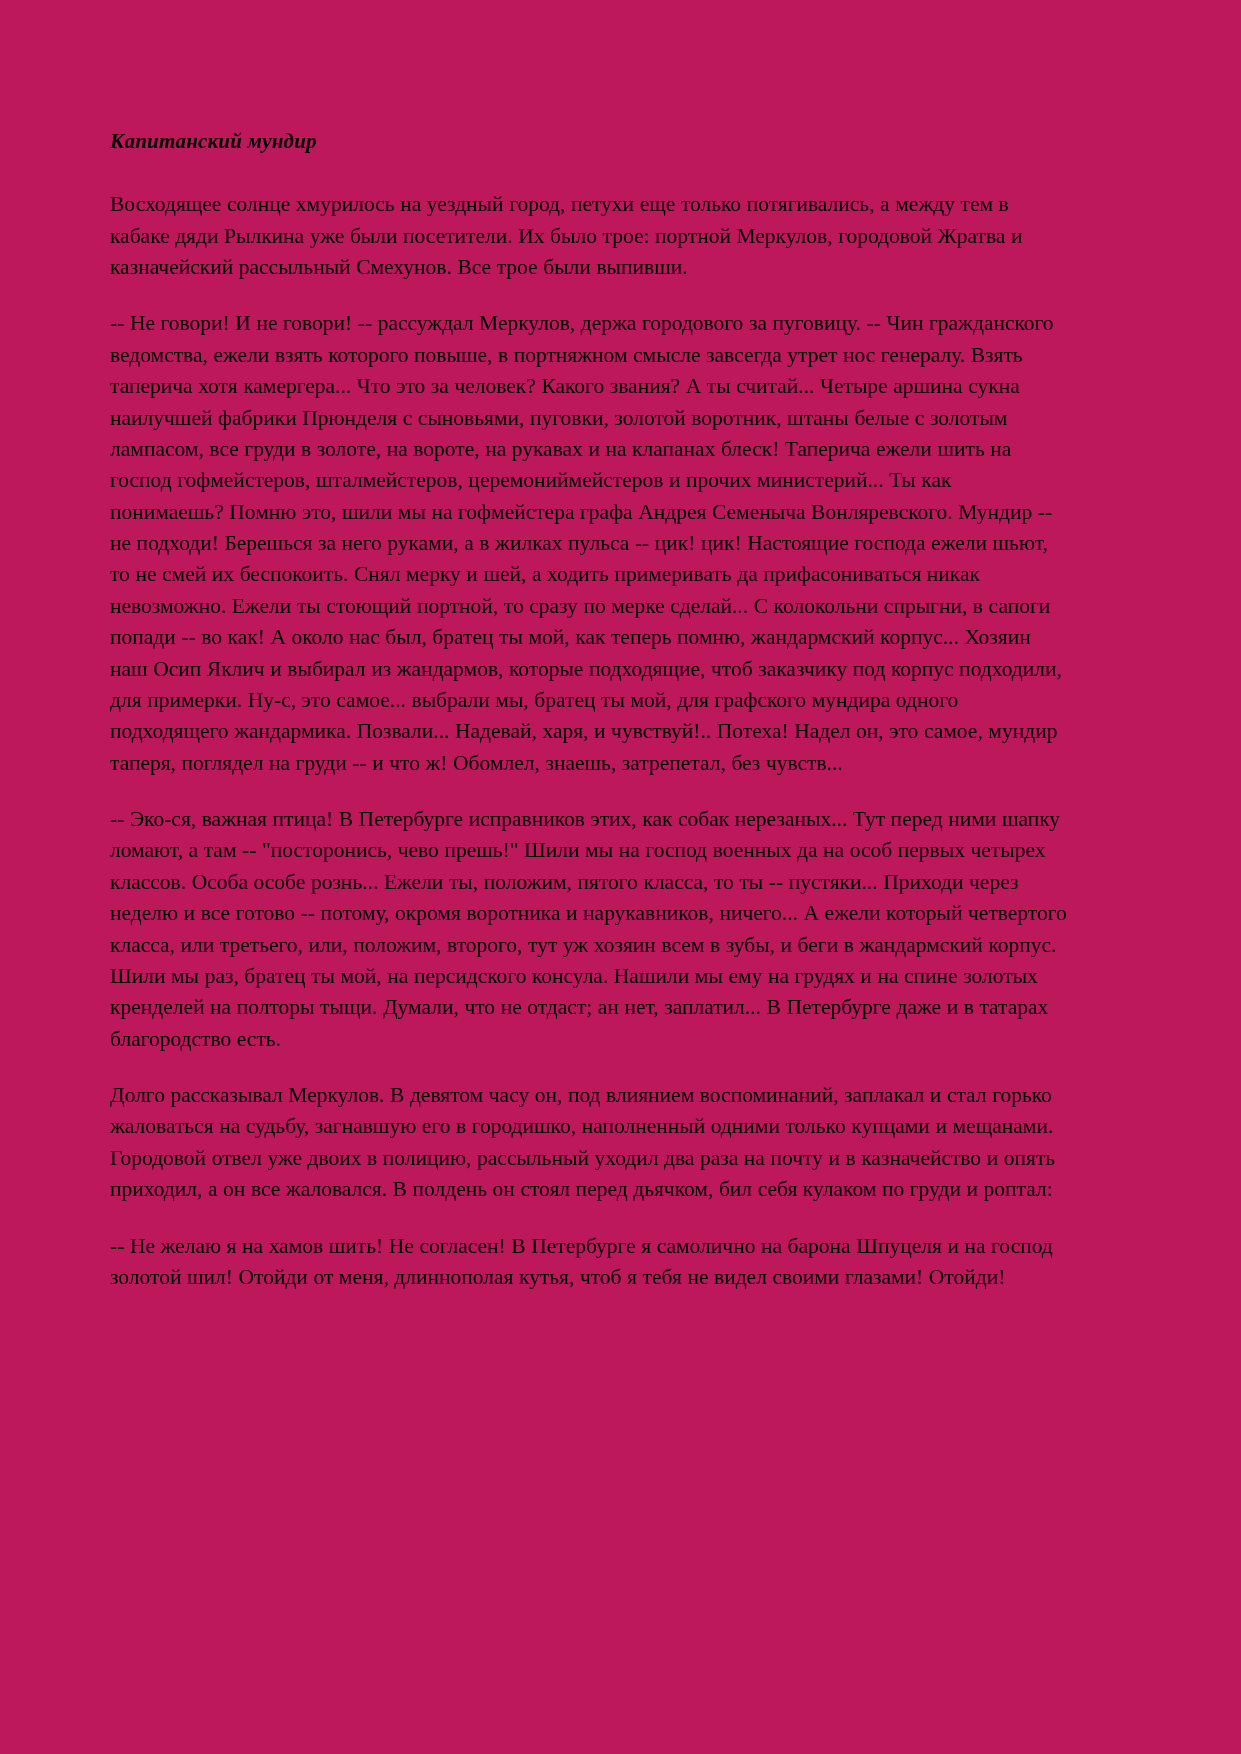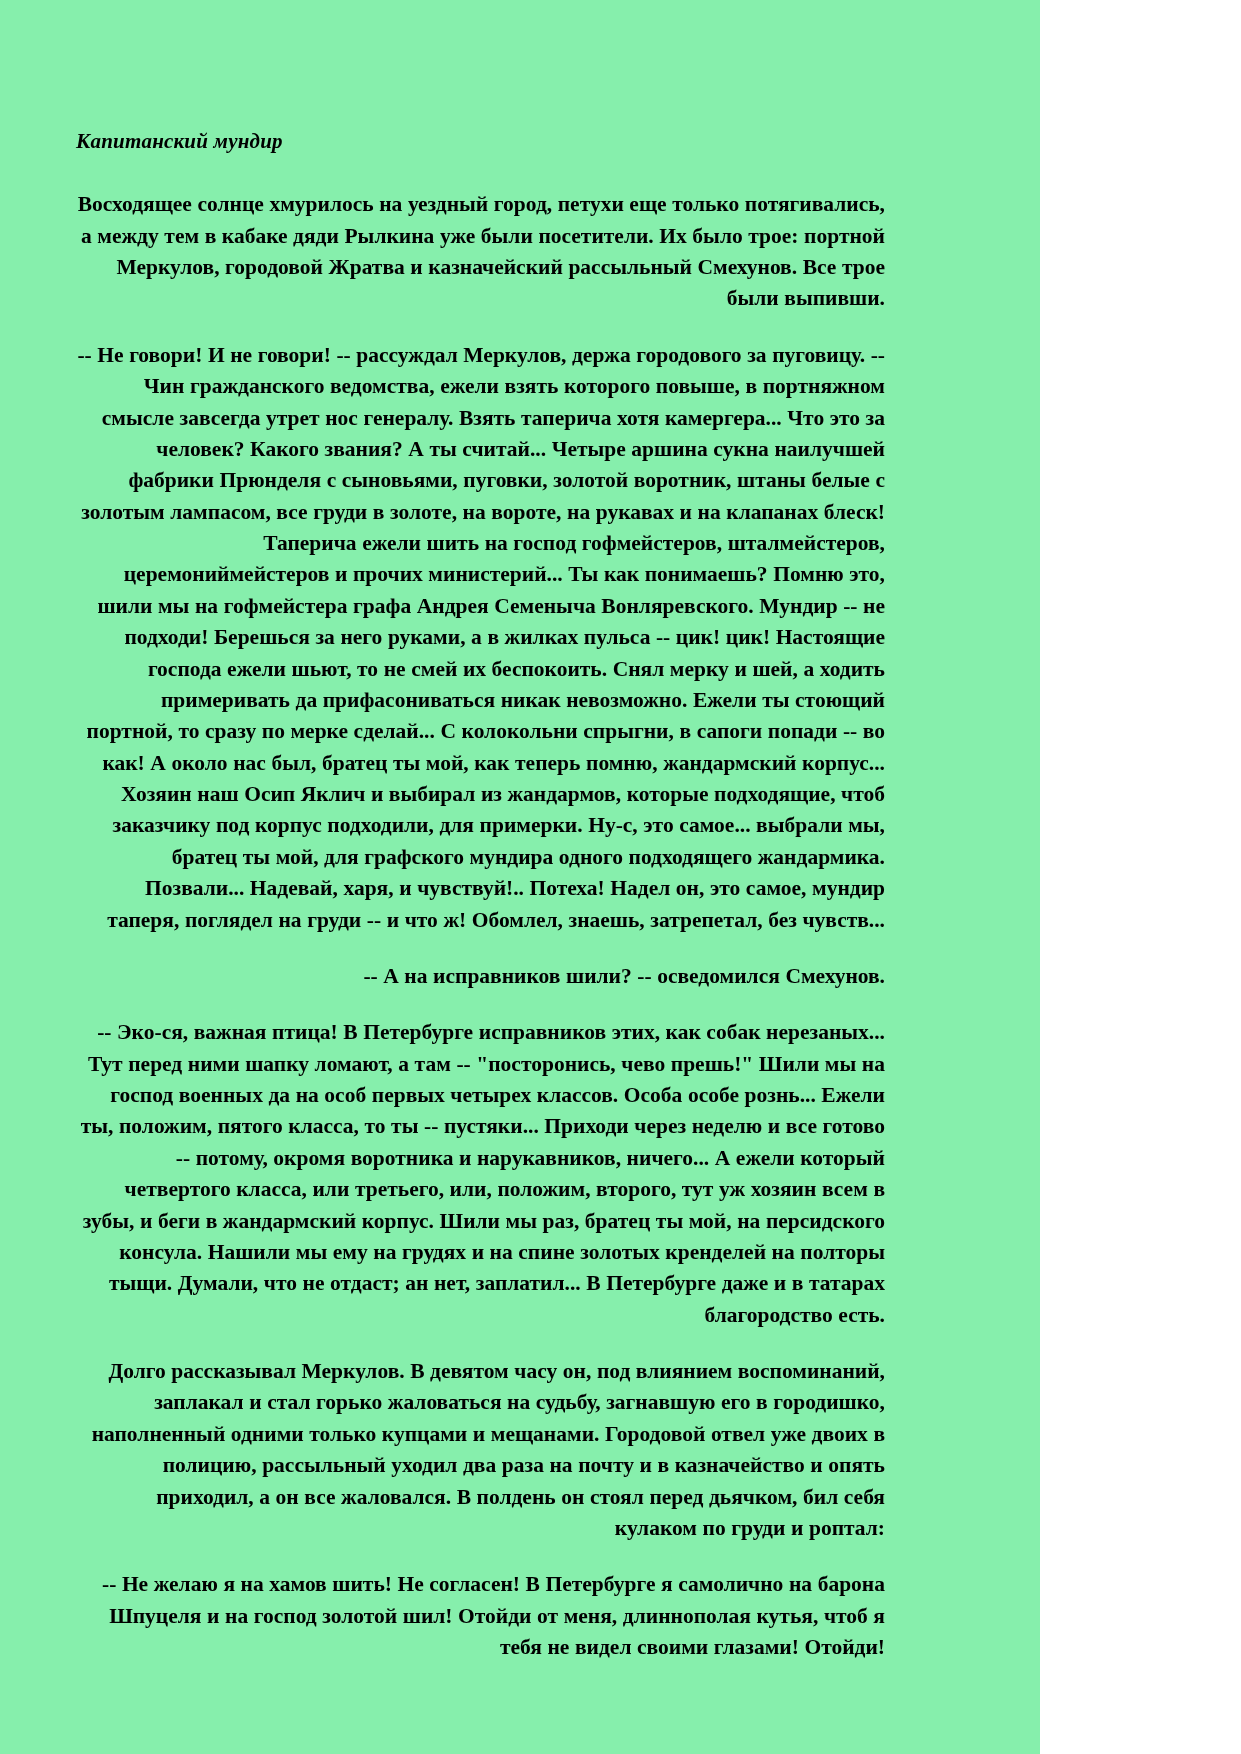--- a/index.html
+++ b/index.html
@@ -7,52 +7,50 @@
     padding: 0;
     background: #ffffff;
   }
   body {
     width: 1241px;
     min-height: 1754px;
     font-family: "Liberation Serif", "DejaVu Serif", serif;
     color: #000000;
   }
   .page {
-    width: 1040px;
+    width: 1241px;
     min-height: 1754px;
     box-sizing: border-box;
-    padding: 128px 155px 60px 76px;
-    background: #86efac;
+    padding: 128px 155px 60px 110px;
+    background: #be185d;
   }
   .doc-title {
     font-size: 21px;
     font-weight: bold;
     font-style: italic;
     line-height: 1.3;
     margin: 0 0 34px 0;
     letter-spacing: 0.2px;
   }
   .para {
     font-size: 21.5px;
     line-height: 1.46;
-    margin: 0 0 25px 0;
-    text-align: right;
+    margin: 0 16px 25px 0;
+    text-align: left;
     word-spacing: 0.2px;
-    font-weight: bold;
   }
   .para:last-child {
     margin-bottom: 0;
   }
 </style>
 </head>
 <body>
 
 <div class="page">
   <h1 class="doc-title">Капитанский мундир</h1>
   <div class="body-text">
     <p class="para">Восходящее солнце хмурилось на уездный город, петухи еще только потягивались, а между тем в кабаке дяди Рылкина уже были посетители. Их было трое: портной Меркулов, городовой Жратва и казначейский рассыльный Смехунов. Все трое были выпивши.</p>
     <p class="para">-- Не говори! И не говори! -- рассуждал Меркулов, держа городового за пуговицу. -- Чин гражданского ведомства, ежели взять которого повыше, в портняжном смысле завсегда утрет нос генералу. Взять таперича хотя камергера... Что это за человек? Какого звания? А ты считай... Четыре аршина сукна наилучшей фабрики Прюнделя с сыновьями, пуговки, золотой воротник, штаны белые с золотым лампасом, все груди в золоте, на вороте, на рукавах и на клапанах блеск! Таперича ежели шить на господ гофмейстеров, шталмейстеров, церемониймейстеров и прочих министерий... Ты как понимаешь? Помню это, шили мы на гофмейстера графа Андрея Семеныча Вонляревского. Мундир -- не подходи! Берешься за него руками, а в жилках пульса -- цик! цик! Настоящие господа ежели шьют, то не смей их беспокоить. Снял мерку и шей, а ходить примеривать да прифасониваться никак невозможно. Ежели ты стоющий портной, то сразу по мерке сделай... С колокольни спрыгни, в сапоги попади -- во как! А около нас был, братец ты мой, как теперь помню, жандармский корпус... Хозяин наш Осип Яклич и выбирал из жандармов, которые подходящие, чтоб заказчику под корпус подходили, для примерки. Ну-с, это самое... выбрали мы, братец ты мой, для графского мундира одного подходящего жандармика. Позвали... Надевай, харя, и чувствуй!.. Потеха! Надел он, это самое, мундир таперя, поглядел на груди -- и что ж! Обомлел, знаешь, затрепетал, без чувств...</p>
-    <p class="para">-- А на исправников шили? -- осведомился Смехунов.</p>
     <p class="para">-- Эко-ся, важная птица! В Петербурге исправников этих, как собак нерезаных... Тут перед ними шапку ломают, а там -- "посторонись, чево прешь!" Шили мы на господ военных да на особ первых четырех классов. Особа особе рознь... Ежели ты, положим, пятого класса, то ты -- пустяки... Приходи через неделю и все готово -- потому, окромя воротника и нарукавников, ничего... А ежели который четвертого класса, или третьего, или, положим, второго, тут уж хозяин всем в зубы, и беги в жандармский корпус. Шили мы раз, братец ты мой, на персидского консула. Нашили мы ему на грудях и на спине золотых кренделей на полторы тыщи. Думали, что не отдаст; ан нет, заплатил... В Петербурге даже и в татарах благородство есть.</p>
     <p class="para">Долго рассказывал Меркулов. В девятом часу он, под влиянием воспоминаний, заплакал и стал горько жаловаться на судьбу, загнавшую его в городишко, наполненный одними только купцами и мещанами. Городовой отвел уже двоих в полицию, рассыльный уходил два раза на почту и в казначейство и опять приходил, а он все жаловался. В полдень он стоял перед дьячком, бил себя кулаком по груди и роптал:</p>
     <p class="para">-- Не желаю я на хамов шить! Не согласен! В Петербурге я самолично на барона Шпуцеля и на господ золотой шил! Отойди от меня, длиннополая кутья, чтоб я тебя не видел своими глазами! Отойди!</p>
   </div>
 </div>
 
 </body></html>

